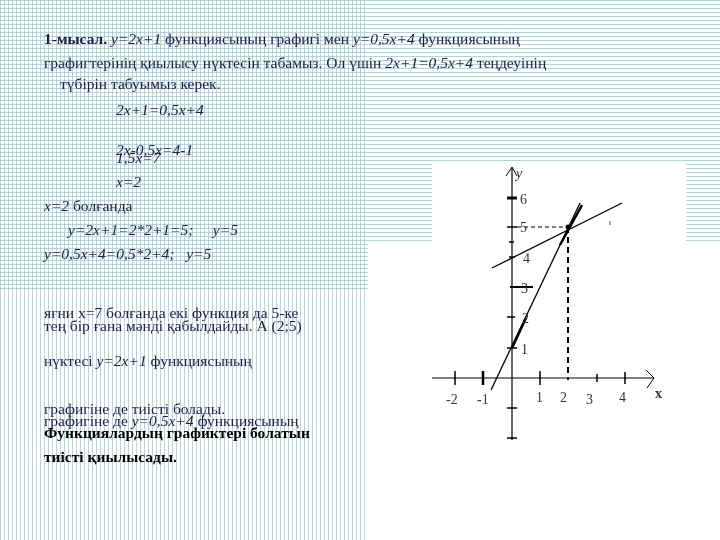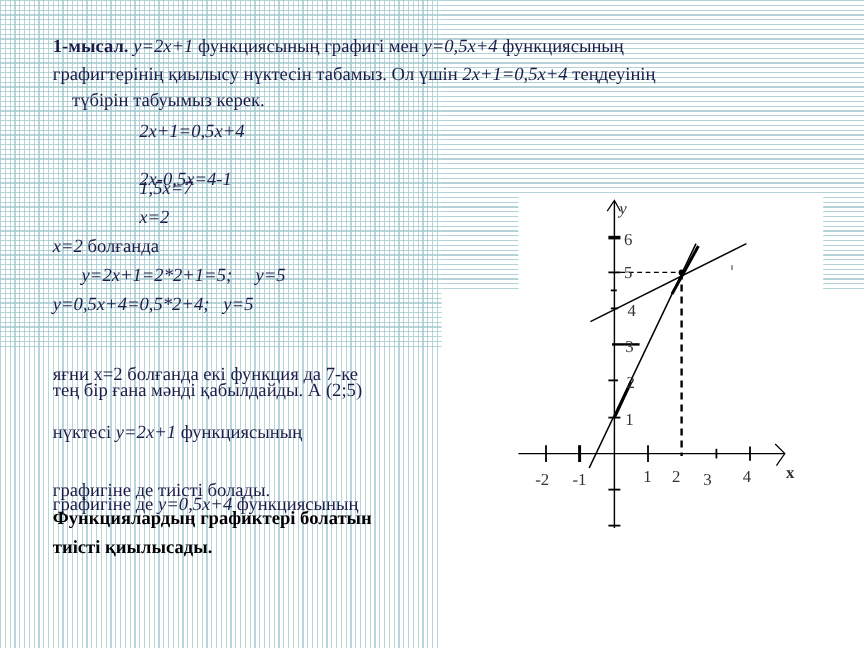--- a/index.html
+++ b/index.html
@@ -59,21 +59,21 @@
   <div class="ln i" style="top:124px; left:72px;margin-top:16px;">2x-0,5x=4-1</div>
   <div class="ln i" style="top:148px; left:72px;">1,5x=7</div>
   <div class="ln i" style="top:172px; left:72px;">x=2</div>
 
   <div class="ln" style="top:196px;">
     <span class="i">x=2</span><span> болғанда</span>
   </div>
   <div class="ln i" style="top:220px; white-space:pre;margin-left:24px;">y=2x+1=2*2+1=5;     y=5</div>
   <div class="ln i" style="top:244px; white-space:pre;">y=0,5x+4=0,5*2+4;   y=5</div>
 
-  <div class="ln" style="top:303px;">яғни x=2 болғанда екі функция да 7-ке</div>
+  <div class="ln" style="top:303px;">яғни x=7 болғанда екі функция да 5-ке</div>
   <div class="ln" style="top:316px;">тең бір ғана мәнді қабылдайды. А (2;5)</div>
   <div class="ln" style="top:351px;">
     <span>нүктесі </span><span class="i">y=2x+1</span><span> функциясының</span>
   </div>
   <div class="ln" style="top:375px;margin-top:36px;">
     <span>графигіне де </span><span class="i">y=0,5x+4</span><span> функциясының</span>
   </div>
   <div class="ln" style="top:399px;">графигіне де тиісті болады.</div>
   <div class="ln red" style="top:423px;">Функциялардың графиктері болатын</div>
   <div class="ln red" style="top:447px;">тиісті қиылысады.</div>

